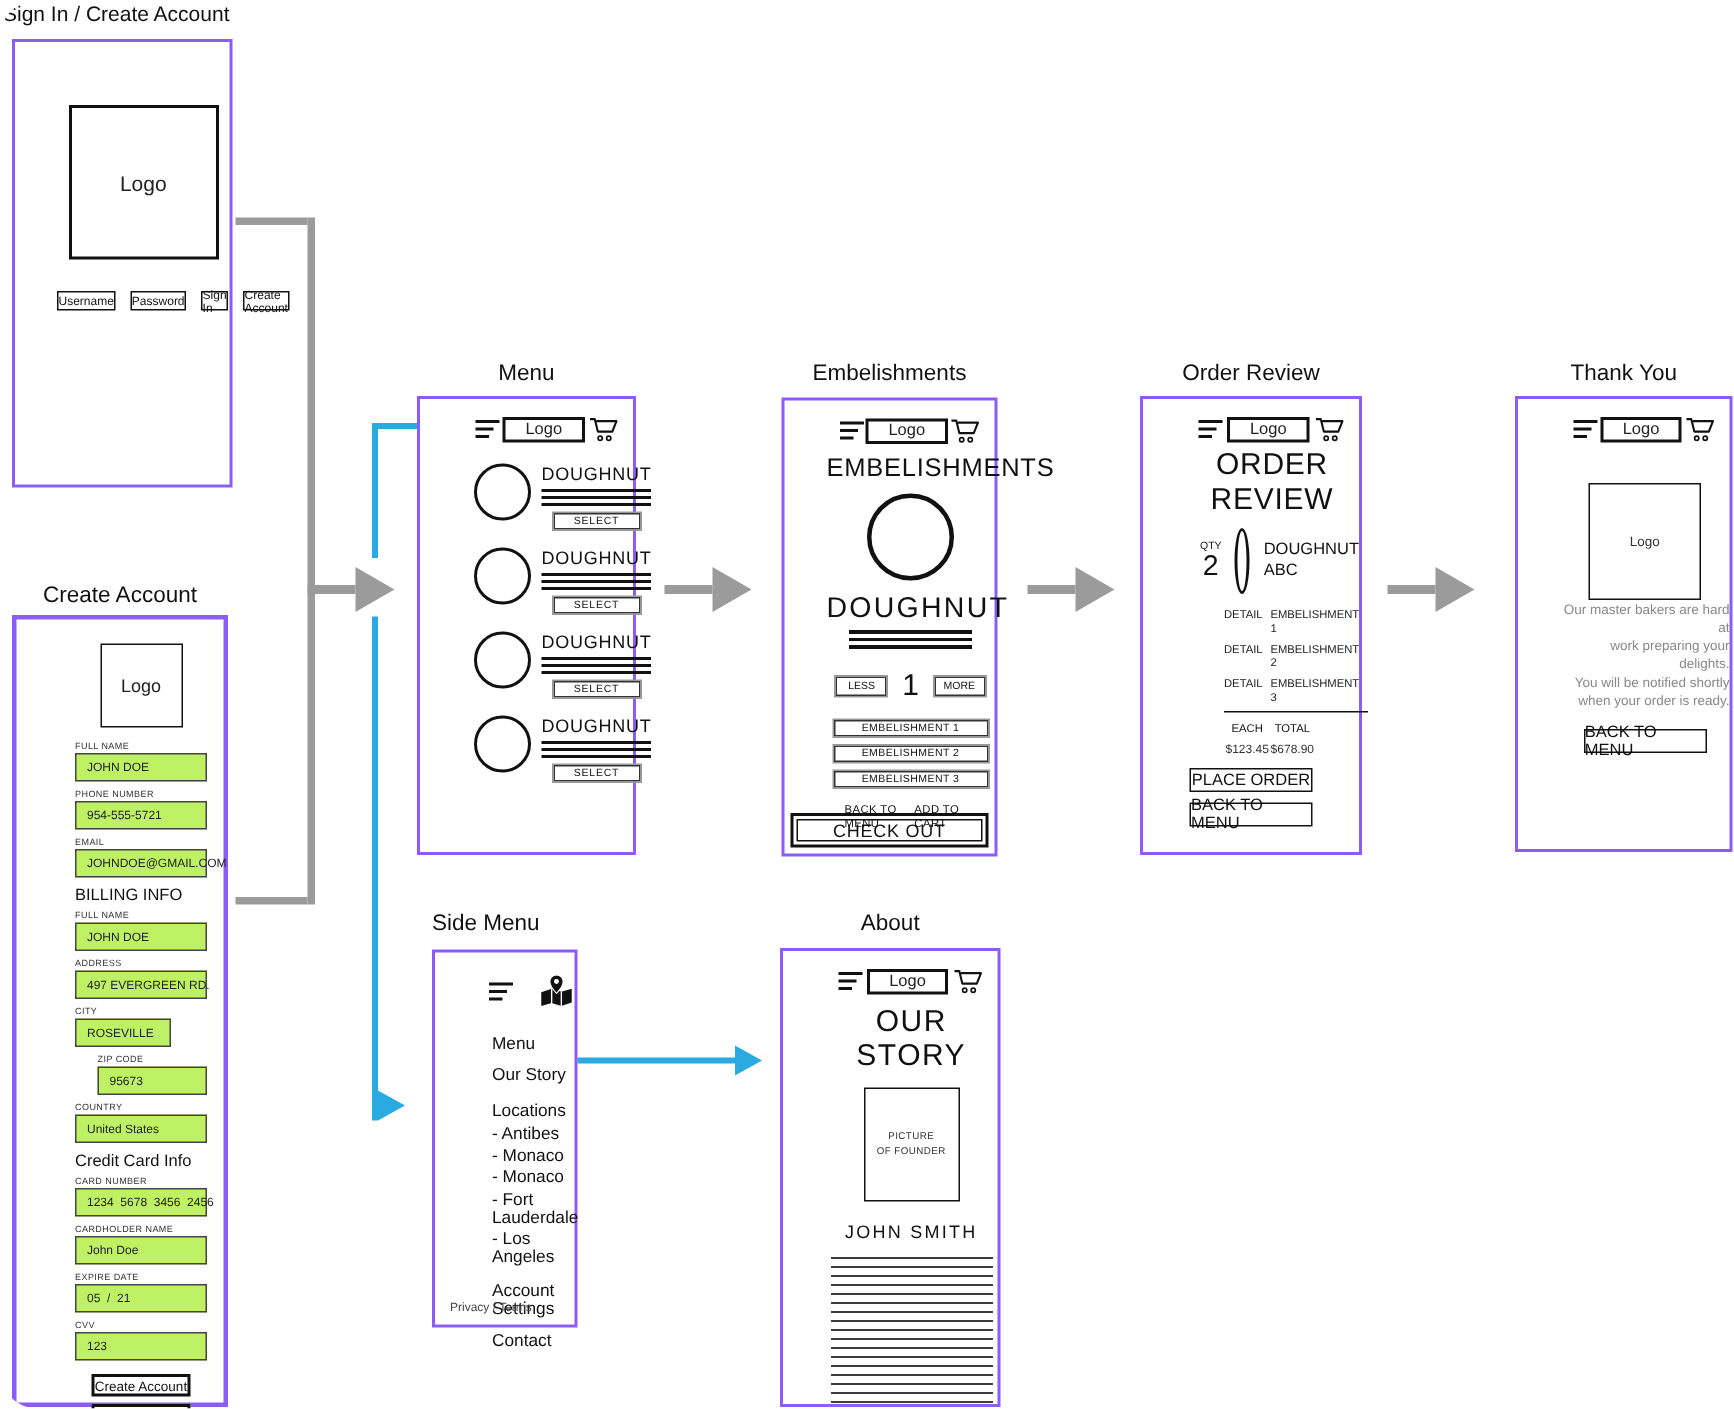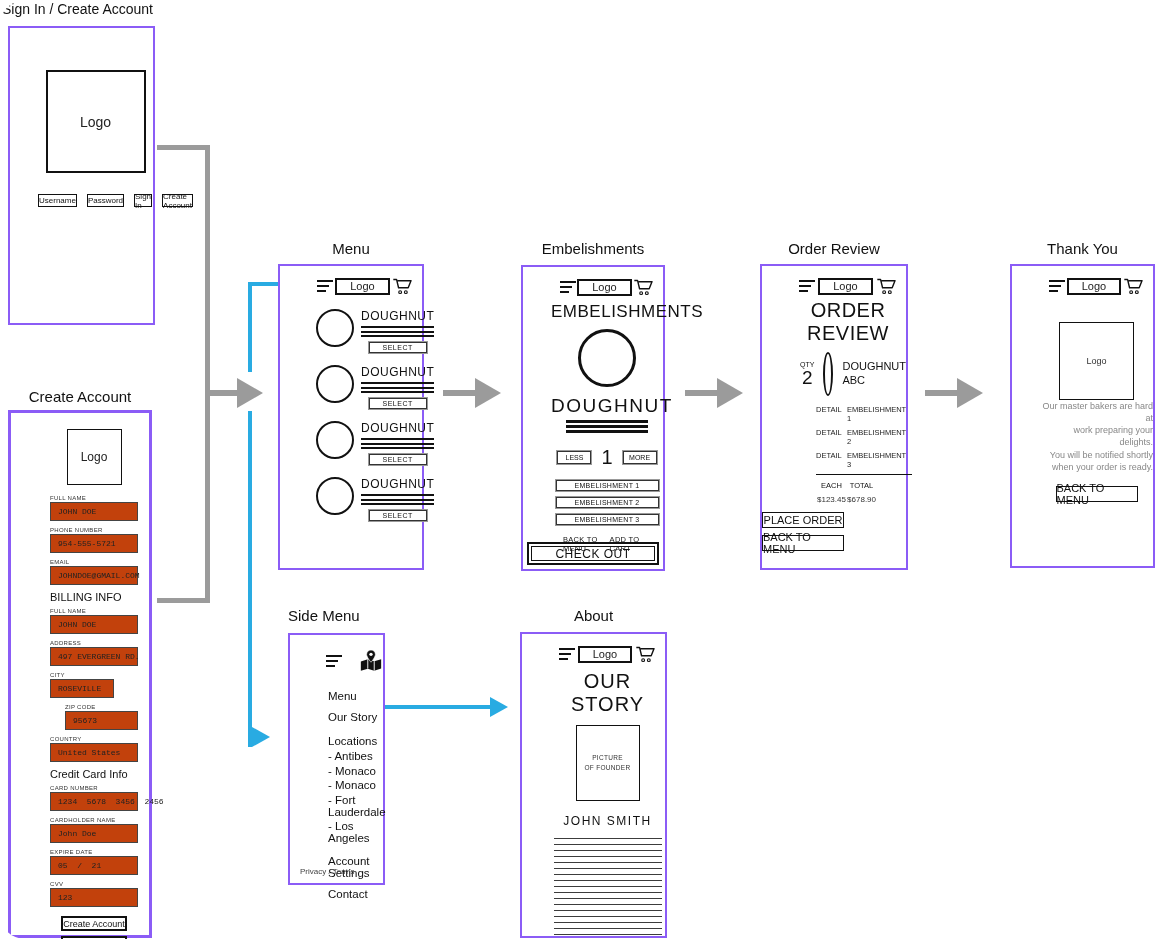--- a/index.html
+++ b/index.html
@@ -40,21 +40,21 @@
   .wire-btn-sm{width:64px;height:13px;border:1px solid #111;font-size:8px;
                display:flex;align-items:center;justify-content:center;background:#fff;}
 
   
   .ca-body{padding:0 11px;}
   .logo-mid{width:55px;height:56px;border:1.5px solid #111;margin:16px auto 10px;
             display:flex;align-items:center;justify-content:center;font-size:12px;color:#222;}
   .fld{margin-bottom:6px;}
   .fld-label{font-size:6px;letter-spacing:.3px;color:#333;margin-bottom:1px;}
   .fld-box{height:19px;border:1px solid #444;display:flex;align-items:center;
-           padding-left:7px;font-size:8px;white-space:pre;color:#222;background:#c2410c;font-family:Liberation Mono, monospace;}
+           padding-left:7px;font-size:8px;white-space:pre;color:#222;background:#bef264;}
   .section-h{font-size:11px;margin:2px 0 5px;color:#111;}
   .row2{display:flex;gap:6px;flex-direction:column;}
   .row2 .c1{width:64px;}
   .row2 .c2{flex:1;margin-left:15px;}
   .create-btns{margin-top:9px;display:flex;flex-direction:column;gap:5px;align-items:center;}
   .wire-btn-md{width:66px;height:15px;border:2px solid #111;font-size:9px;
                display:flex;align-items:center;justify-content:center;background:#fff;}
 
   
   .menu-heading{font-size:27px;text-align:center;letter-spacing:1px;margin-top:2px;}
@@ -96,21 +96,21 @@
   .or-circle{width:44px;height:44px;border:2px solid #111;border-radius:50%;}
   .or-prod{font-size:11px;line-height:1.25;}
   .or-details{margin:9px 0 0 26px;font-size:7.5px;color:#222;}
   .or-detail-row{display:flex;margin-bottom:5px;}
   .d-lab{width:38px;}
   .or-divider{width:96px;border-top:1.5px solid #111;margin:4px 0 6px 26px;}
   .or-totals{display:flex;justify-content:space-between;margin:0 30px 0 27px;
              font-size:7.5px;text-align:center;}
   .t-val{margin-top:5px;font-size:8px;color:#333;}
   .or-btns{position:absolute;bottom:17px;left:0;right:0;display:flex;flex-direction:column;
-           gap:7px;align-items:flex-start;}
+           gap:7px;align-items:center;}
   .wire-btn-lg{width:82px;height:16px;border:1.5px solid #111;font-size:11px;
                display:flex;align-items:center;justify-content:center;background:#fff;}
 
   
   .ty-logo{width:75px;height:78px;border:1.5px solid #111;margin:26px auto 0;
            display:flex;align-items:center;justify-content:center;font-size:9px;color:#333;}
   .ty-heading{font-size:16.5px;text-align:center;margin-top:20px;line-height:1.15;}
   .ty-para{font-size:9px;color:#888;text-align:right;line-height:1.35;}
   .ty-btn{margin:13px auto 0;}
 

